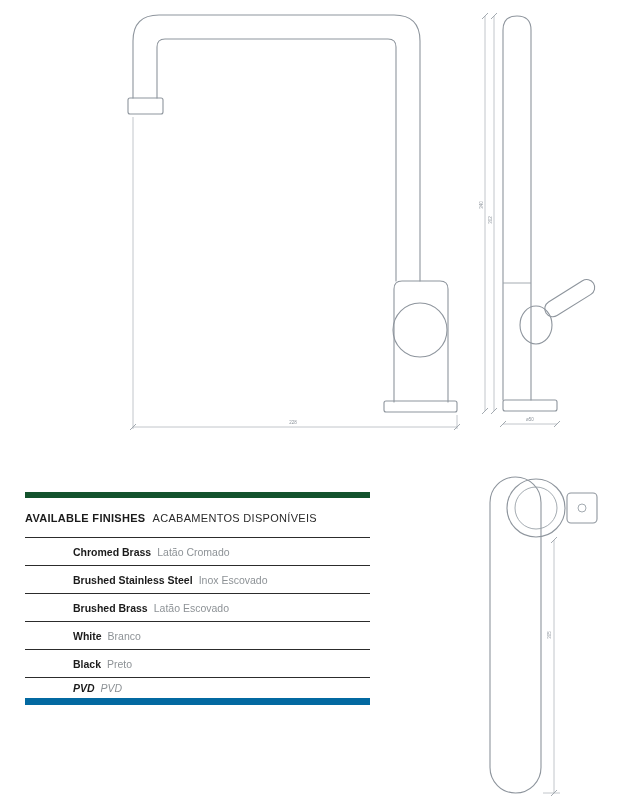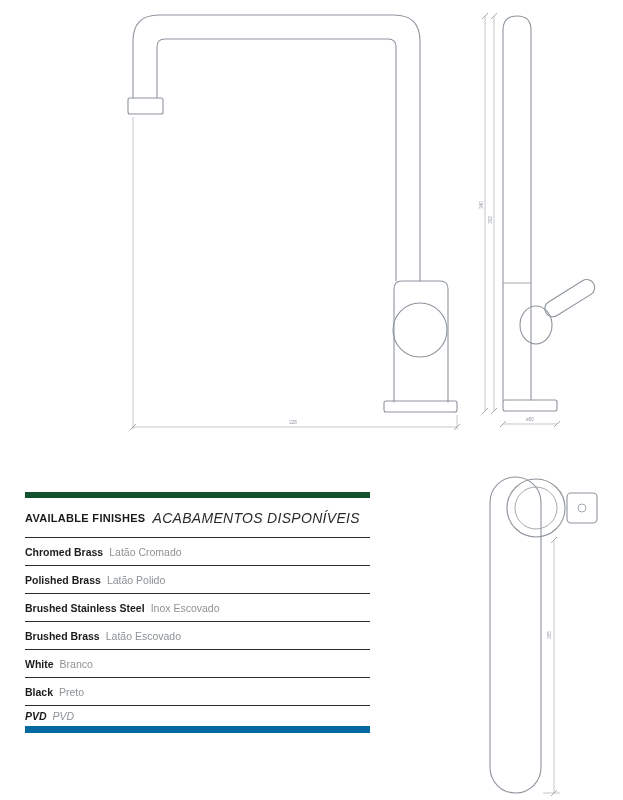--- a/index.html
+++ b/index.html
@@ -20,27 +20,27 @@
   .dim-line  { fill:none; stroke:#b2b8be; stroke-width:0.8; }
   .dim-tick  { fill:none; stroke:#9aa1a8; stroke-width:0.9; }
   .dim-text  { fill:#8e959d; font-size:4.5px; font-family:"Liberation Sans",sans-serif; }
 
   .finishes { position:absolute; left:25px; top:492px; width:345px; }
   .finishes-header {
     height:45px; display:flex; align-items:center; gap:7px;
     border-top:6px solid #14532d;
   }
   .finishes-header .en { font-weight:bold; font-size:11px; color:#1b1b1b; letter-spacing:0.3px; }
-  .finishes-header .pt { font-size:14px; color:#2a2a2a; letter-spacing:0.3px;font-style:italic; }
+  .finishes-header .pt { font-size:11px; color:#2a2a2a; letter-spacing:0.3px; }
   .finish-row {
     height:28px; display:flex; align-items:center; gap:6px;
     border-top:1px solid #2c2c2c; font-size:10.5px;
   }
   .finish-row:last-child { border-bottom:7px solid #0369a1;font-style:italic; }
-  .finish-row .en { font-weight:bold; color:#1b1b1b; }
+  .finish-row .en { font-weight:bold; color:#1b1b1b;margin-left:48px; }
   .finish-row .pt { color:#8d9296; }
 </style>
 </head>
 <body>
 
 <div class="page">
 
   <svg class="drawing front-view" width="370" height="445" viewBox="0 0 370 445" xmlns="http://www.w3.org/2000/svg">
     <g>
       <path class="outline" d="M 38,93 L 38,36 Q 38,10 64,10 L 299,10 Q 325,10 325,36 L 325,276"></path>
@@ -112,24 +112,20 @@
   <div class="finishes">
     <div class="finishes-header">
       <span class="en">AVAILABLE FINISHES</span>
       <span class="pt">ACABAMENTOS DISPONÍVEIS</span>
     </div>
     <div class="finish-row">
       <span class="en">Chromed Brass</span>
       <span class="pt">Latão Cromado</span>
     </div>
     <div class="finish-row">
-      <span class="en">Polished Brass</span>
-      <span class="pt">Latão Polido</span>
-    </div>
-    <div class="finish-row">
       <span class="en">Brushed Stainless Steel</span>
       <span class="pt">Inox Escovado</span>
     </div>
     <div class="finish-row">
       <span class="en">Brushed Brass</span>
       <span class="pt">Latão Escovado</span>
     </div>
     <div class="finish-row">
       <span class="en">White</span>
       <span class="pt">Branco</span>

